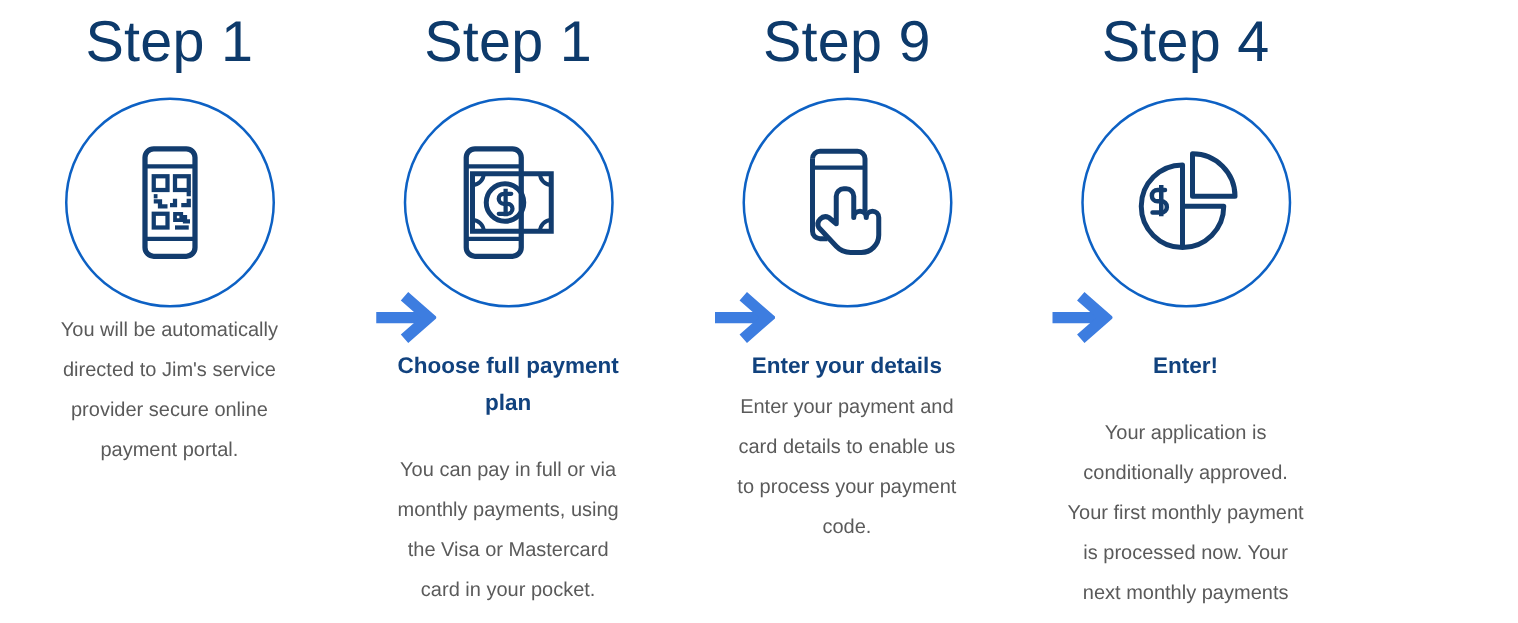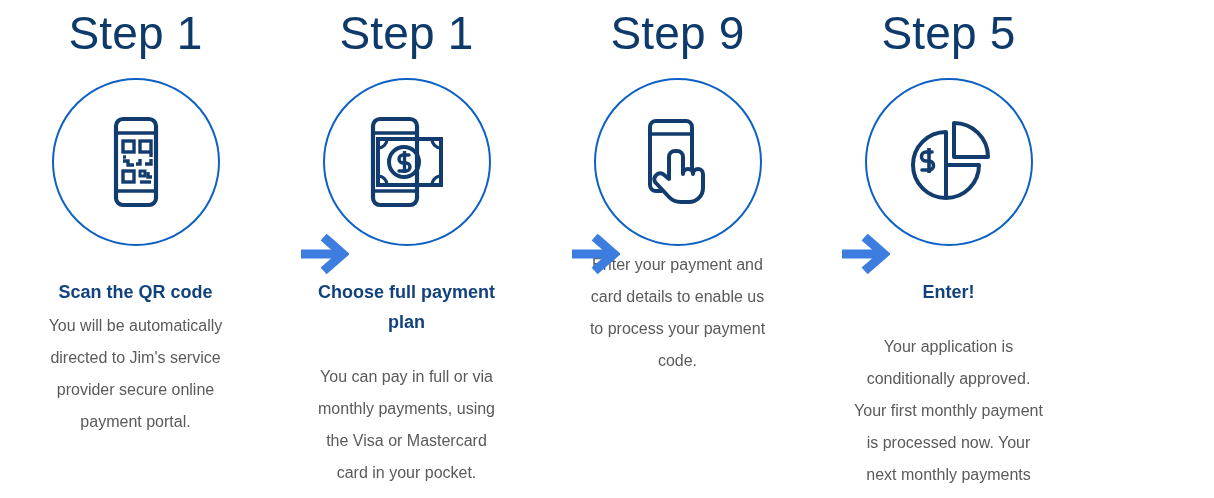--- a/index.html
+++ b/index.html
@@ -104,21 +104,20 @@
           <path d="M23 45 h5 v4 h6" stroke="#123c6e" stroke-width="3.4" fill="none"></path>
           <path d="M40 43 v5 h-4" stroke="#123c6e" stroke-width="3.4" fill="none"></path>
           <path d="M45 48 h6 v-5" stroke="#123c6e" stroke-width="3.4" fill="none"></path>
           <path d="M40 55 h5 v5 h-5 z" stroke="#123c6e" stroke-width="3" fill="none"></path>
           <path d="M48 56 v5 h4" stroke="#123c6e" stroke-width="3.4" fill="none"></path>
           <path d="M40 66 h11" stroke="#123c6e" stroke-width="3.4" fill="none"></path>
           <path d="M23 41 h3" stroke="#123c6e" stroke-width="3.4" fill="none"></path>
           <path d="M51 37 v4" stroke="#123c6e" stroke-width="3.4" fill="none"></path>
         </svg>
       </div>
-      <div class="step-head">Scan the QR code</div>
       <div class="step-body">You will be automatically directed to Jim's service provider secure online payment portal.</div>
     </div>
 
     <div class="step step-2">
       <div class="step-title">Step 1</div>
       <div class="circle-wrap">
         <svg class="icon-svg" width="82" height="92" viewBox="0 0 82 92" fill="none">
           <rect x="7" y="3" width="44" height="86" rx="7" stroke="#123c6e" stroke-width="4.2"></rect>
           <line x1="8" y1="17" x2="50" y2="17" stroke="#123c6e" stroke-width="3.4"></line>
           <line x1="8" y1="75" x2="50" y2="75" stroke="#123c6e" stroke-width="3.4"></line>
@@ -139,25 +138,26 @@
     <div class="step step-3">
       <div class="step-title">Step 9</div>
       <div class="circle-wrap">
         <svg class="icon-svg" width="84" height="94" viewBox="0 0 84 94" fill="none">
           <path d="M14 12 a6 6 0 0 1 6 -6 h30 a6 6 0 0 1 6 6 v42" stroke="#123c6e" stroke-width="4" fill="none"></path>
           <path d="M14 12 v58 a6 6 0 0 0 6 6 h6" stroke="#123c6e" stroke-width="4" fill="none"></path>
           <line x1="15" y1="19" x2="55" y2="19" stroke="#123c6e" stroke-width="3.4"></line>
           <path d="M39 36 a6 6 0 0 0 -6 6 v22 l-6 -5 a6 6 0 0 0 -8 8 l14 15 a16 16 0 0 0 12 5 h8 a14 14 0 0 0 14 -14 v-14 a5 5 0 0 0 -10 0 a5 5 0 0 0 -10 0 v-17 a6 6 0 0 0 -6 -6 z" stroke="#123c6e" stroke-width="4" fill="#ffffff" stroke-linejoin="round"></path>
         </svg>
       </div>
+      <div class="step-head">Enter your details</div>
       <div class="step-body">Enter your payment and card details to enable us to process your payment code.</div>
     </div>
 
     <div class="step step-4">
-      <div class="step-title">Step 5</div>
+      <div class="step-title">Step 4</div>
       <div class="circle-wrap">
         <svg class="icon-svg" width="94" height="94" viewBox="0 0 94 94" fill="none">
           <path d="M44 17 a33 33 0 1 0 33 33 h-33 z" stroke="#123c6e" stroke-width="4" fill="none" stroke-linejoin="round"></path>
           <line x1="44" y1="17" x2="44" y2="83" stroke="#123c6e" stroke-width="4"></line>
           <path d="M52 8 a34 34 0 0 1 34 34 h-34 z" stroke="#123c6e" stroke-width="4" fill="none" stroke-linejoin="round"></path>
           <path d="M30 37 h-6 a4.5 4.5 0 0 0 0 9 h3 a4.5 4.5 0 0 1 0 9 h-7" stroke="#123c6e" stroke-width="3.6" fill="none" stroke-linecap="round"></path>
           <line x1="27" y1="33" x2="27" y2="58" stroke="#123c6e" stroke-width="3.6"></line>
         </svg>
       </div>
       <div class="step-head">Enter!</div>

